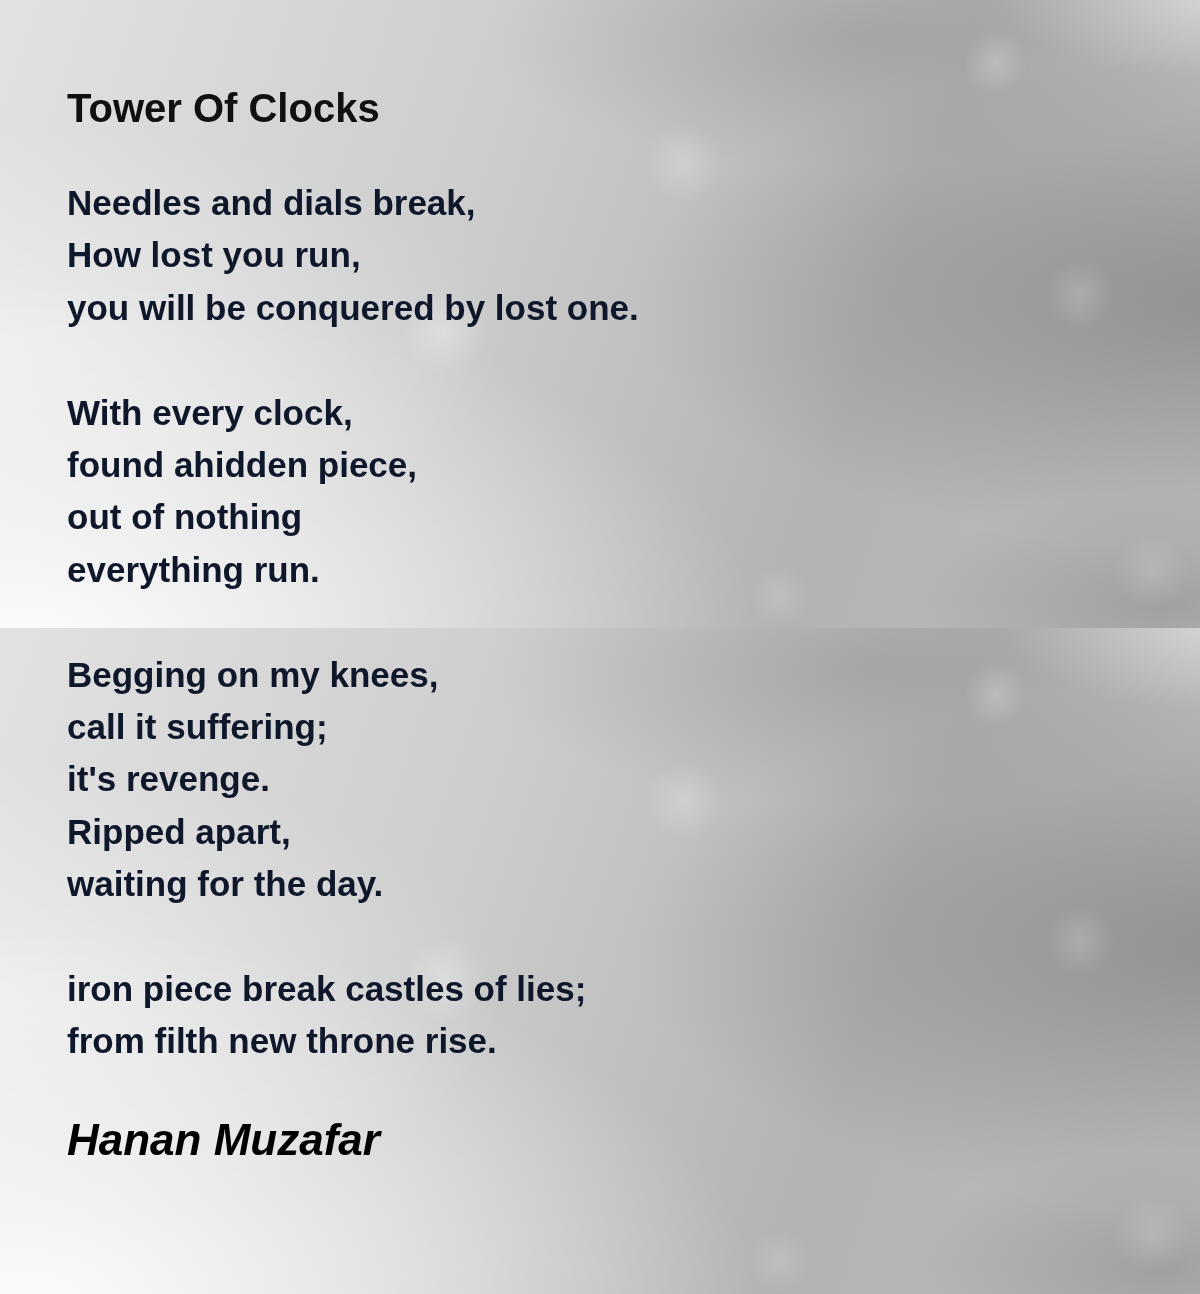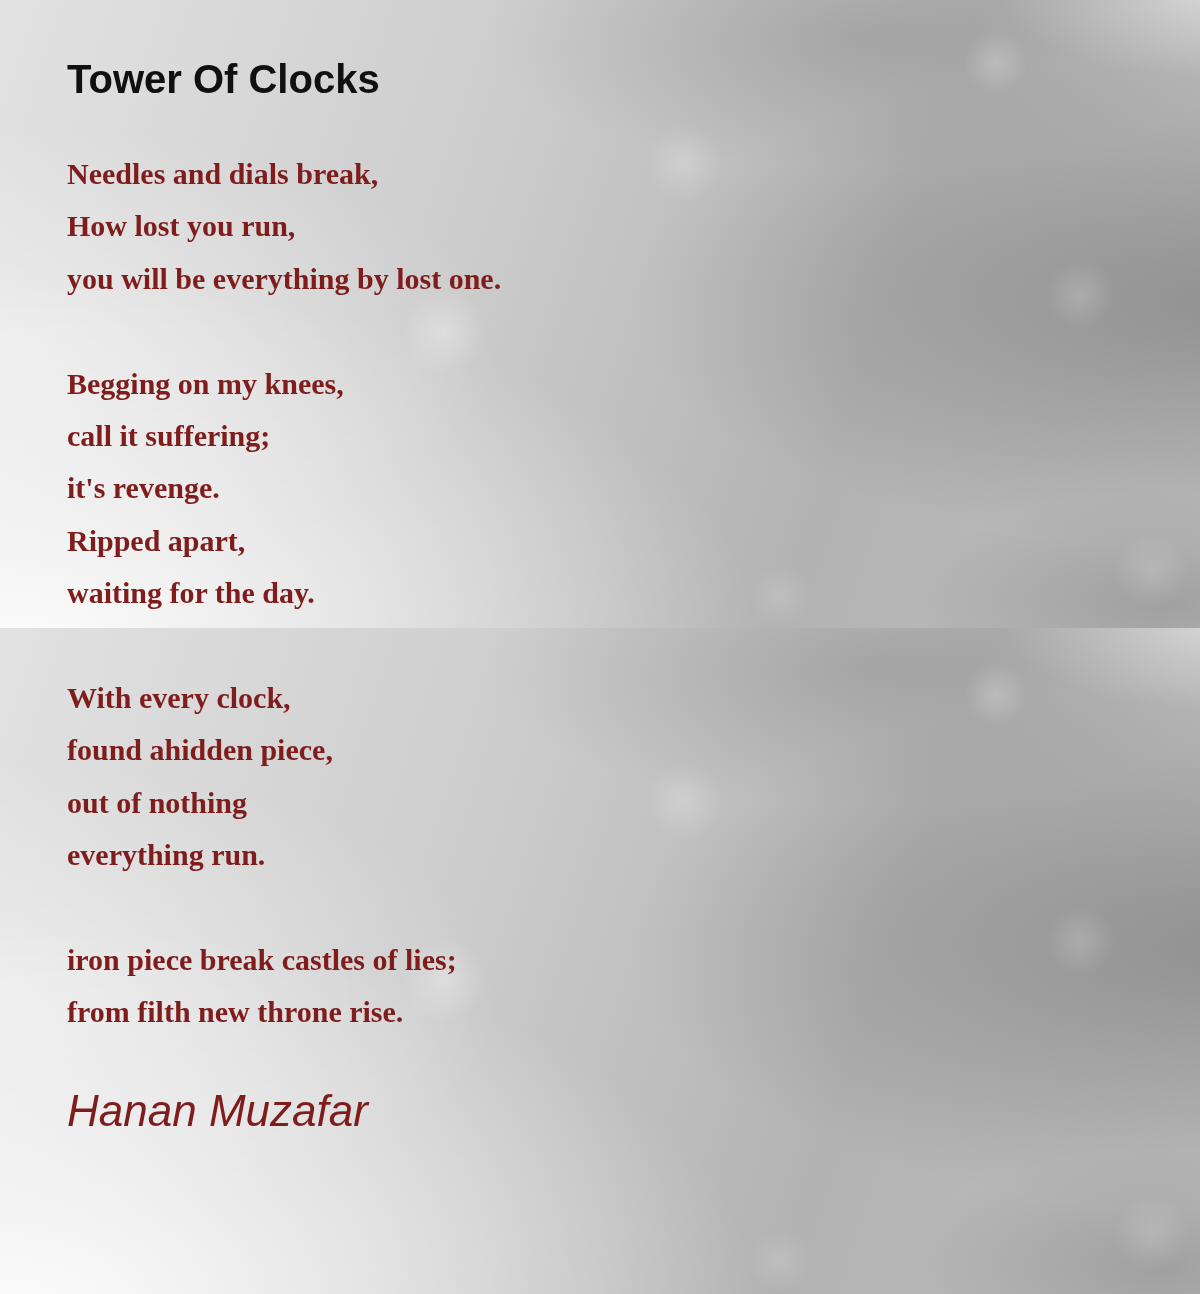--- a/index.html
+++ b/index.html
@@ -38,77 +38,77 @@
       linear-gradient(108deg, #e2e2e2 0%, #cdcdcd 38%, #b3b3b3 70%, #bdbdbd 100%);
   }
   .bg-tile.top { top: 0; height: 628px; }
   .bg-tile.bottom { top: 628px; height: 666px; }
 
   .content {
     position: absolute;
     inset: 0;
     padding: 57px 40px 8px 67px;
     color: #101010;
+    margin-top: 29px;
   }
 
   .title {
     margin: 0;
     font-size: 40px;
     line-height: 44px;
     font-weight: bold;
     letter-spacing: 0px;
     color: #101010;
   }
 
   .poem {
     margin-top: 47px;
-    font-size: 30px;
+    font-size: 35px;
     font-weight: bold;
-    color: #7f1d1d;
-    font-family: Liberation Serif, serif;
+    color: #0f172a;
   }
   .stanza { margin: 0 0 52.4px 0; }
   .stanza:last-child { margin-bottom: 0; }
   .line { line-height: 52.4px; white-space: pre; }
 
   .author {
     margin-top: 44px;
     font-size: 44px;
     line-height: 56px;
     font-style: italic;
-    font-weight: normal;
-    color: #7f1d1d;
+    font-weight: bold;
+    color: #000000;
   }
 </style>
 </head>
 <body>
 
 <div class="bg-tile top"></div>
 <div class="bg-tile bottom"></div>
 
 <div class="content">
   <h1 class="title">Tower Of Clocks</h1>
   <div class="poem">
       <div class="stanza">
         <div class="line">Needles and dials break,</div>
         <div class="line">How lost you run,</div>
-        <div class="line">you will be everything by lost one.</div>
+        <div class="line">you will be conquered by lost one.</div>
+      </div>
+      <div class="stanza">
+        <div class="line">With every clock,</div>
+        <div class="line">found ahidden piece,</div>
+        <div class="line">out of nothing</div>
+        <div class="line">everything run.</div>
       </div>
       <div class="stanza">
         <div class="line">Begging on my knees,</div>
         <div class="line">call it suffering;</div>
         <div class="line">it's revenge.</div>
         <div class="line">Ripped apart,</div>
         <div class="line">waiting for the day.</div>
-      </div>
-      <div class="stanza">
-        <div class="line">With every clock,</div>
-        <div class="line">found ahidden piece,</div>
-        <div class="line">out of nothing</div>
-        <div class="line">everything run.</div>
       </div>
       <div class="stanza">
         <div class="line">iron piece break castles of lies;</div>
         <div class="line">from filth new throne rise.</div>
       </div>
     </div>
   <div class="author">Hanan Muzafar</div>
 </div>
 
 </body></html>

